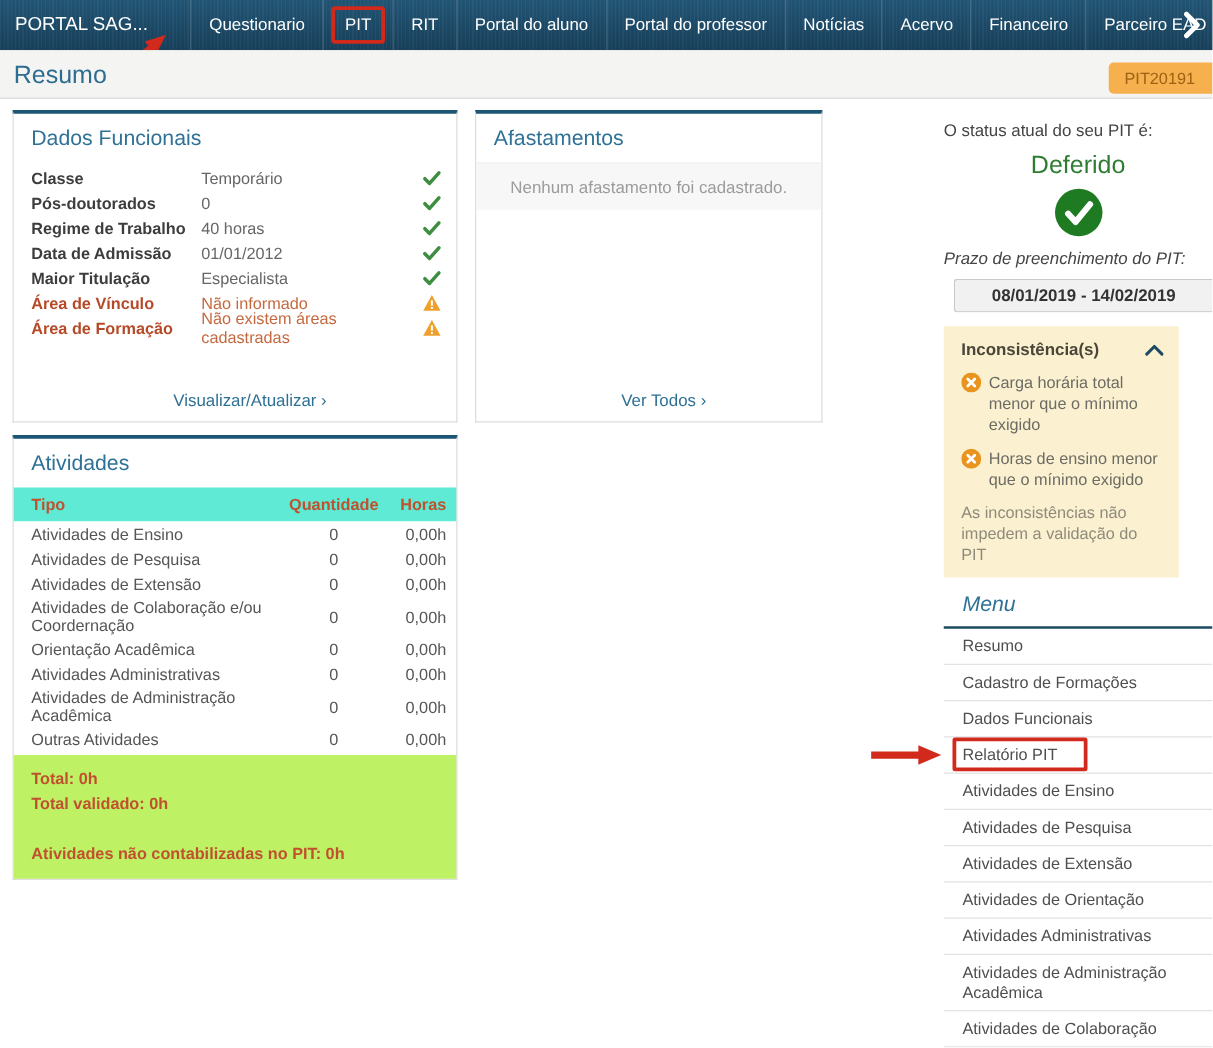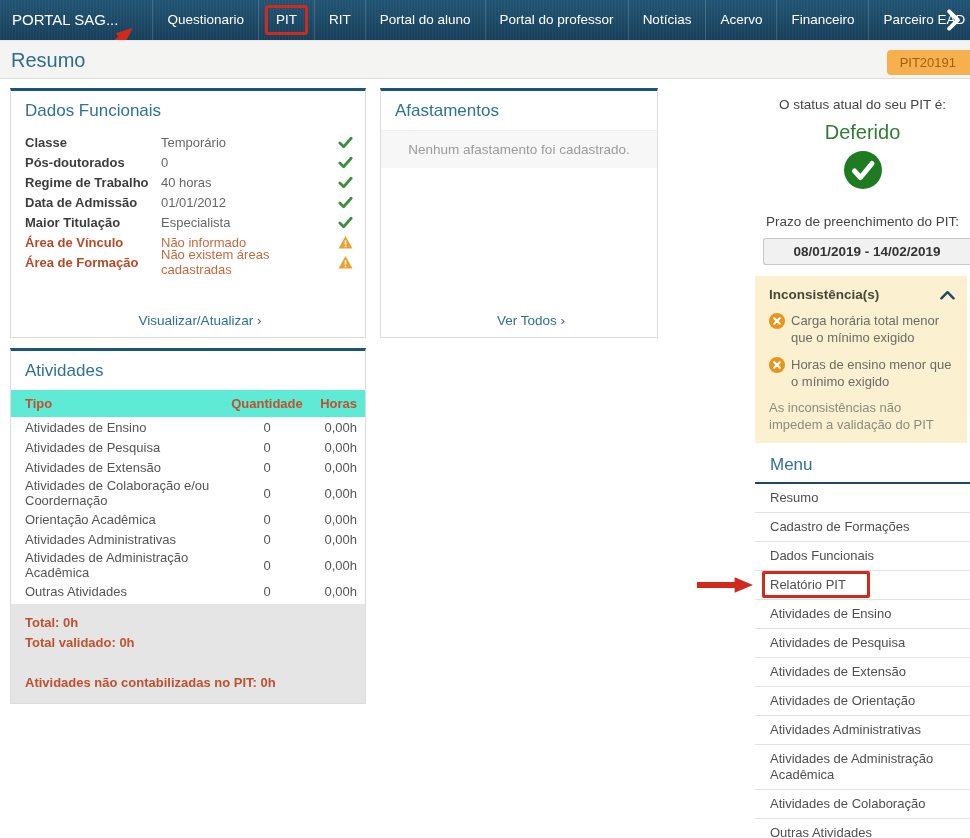--- a/index.html
+++ b/index.html
@@ -81,55 +81,55 @@
   .df-icon { width:16px; height:16px; display:flex; align-items:center; justify-content:center; }
 
   
   #panel-atividades { margin-top:10px; }
   .tbl { font-size:13px; }
   .tbl-header, .tbl-row { display:grid; grid-template-columns:1fr 72px 54px; padding:0 8px 0 14px; align-items:center; }
   .tbl-header { background:#5eead4; color:#c0512f; font-weight:bold; height:27px; }
   .tbl-row { color:#555; min-height:20px; padding-top:1px; padding-bottom:1px; }
   .cell-qty { text-align:center; }
   .cell-hrs { text-align:right; }
-  .tbl-footer { background:#e5e5e5; padding:9px 14px 10px; margin-top:3px; }
+  .tbl-footer { background:#bef264; padding:9px 14px 10px; margin-top:3px; }
   .tbl-footer div { color:#c0512f; font-weight:bold; font-size:13px; line-height:20px; }
   .tbl-footer .gap { height:20px; }
 
   
   #panel-afastamentos { height:250px; }
   .empty-band {
     background:#f7f7f7; color:#9b9b9b; font-size:13.5px; text-align:center;
     padding:11px 10px; border-top:1px solid #f0f0f0;
   }
 
   
-  .status-label, .prazo-label { font-size:13.5px; color:#444; text-align:center; line-height:20px; }
+  .status-label, .prazo-label { font-size:13.5px; color:#444; text-align:left; line-height:20px; }
   .status-value { font-size:20px; color:#2e7d32; text-align:center; margin-top:3px; line-height:28px; }
   .status-circle { width:40px; height:40px; margin:4px auto 0; }
-  .prazo-label { margin-top:22px; }
+  .prazo-label { margin-top:7px;font-style:italic; }
   .date-box {
     margin:6px 0 0 8px; width:207px; height:27px; background:#f1f1f1;
     border:1px solid #c9c9c9; border-right:none; border-radius:3px 0 0 3px;
     font-size:13.5px; font-weight:bold; color:#333; text-align:center; line-height:25px;
   }
 
   .incons {
-    margin-top:11px; background:#fbf0d0; padding:11px 10px 10px 14px; width:212px;
+    margin-top:11px; background:#fbf0d0; padding:11px 10px 10px 14px; width:188px;
   }
   .incons-head { display:flex; justify-content:space-between; align-items:center; }
   .incons-title { font-size:13.5px; font-weight:bold; color:#4a463a; }
   .incons-chevron { cursor:pointer; display:flex; padding-right:2px; }
   .incons-item { display:flex; margin-top:10px; }
   .incons-icon { flex:0 0 16px; height:16px; margin-right:6px; margin-top:1px; }
   .incons-text { font-size:13px; color:#6c6c64; line-height:17px; }
   .incons-note { font-size:13px; color:#8f8b7b; line-height:17px; margin-top:9px; }
 
   .menu { margin-top:10px; }
-  .menu-title { font-size:17px; color:#2f7296; padding:2px 0 7px 15px; border-bottom:2px solid #1d4a63; }
+  .menu-title { font-size:17px; color:#2f7296; padding:2px 0 7px 15px; border-bottom:2px solid #1d4a63;font-style:italic; }
   .menu-item {
     font-size:13px; color:#4f4f4f; padding:6px 4px 6px 15px;
     border-bottom:1px solid #e2e2e2; cursor:pointer; position:relative; line-height:16px;
   }
   .menu-item .hl-box {
     position:absolute; left:7px; top:0px; width:108px; height:27px;
     border:3px solid #d2291d; border-radius:2px; pointer-events:none;
   }
 </style>
 </head>

